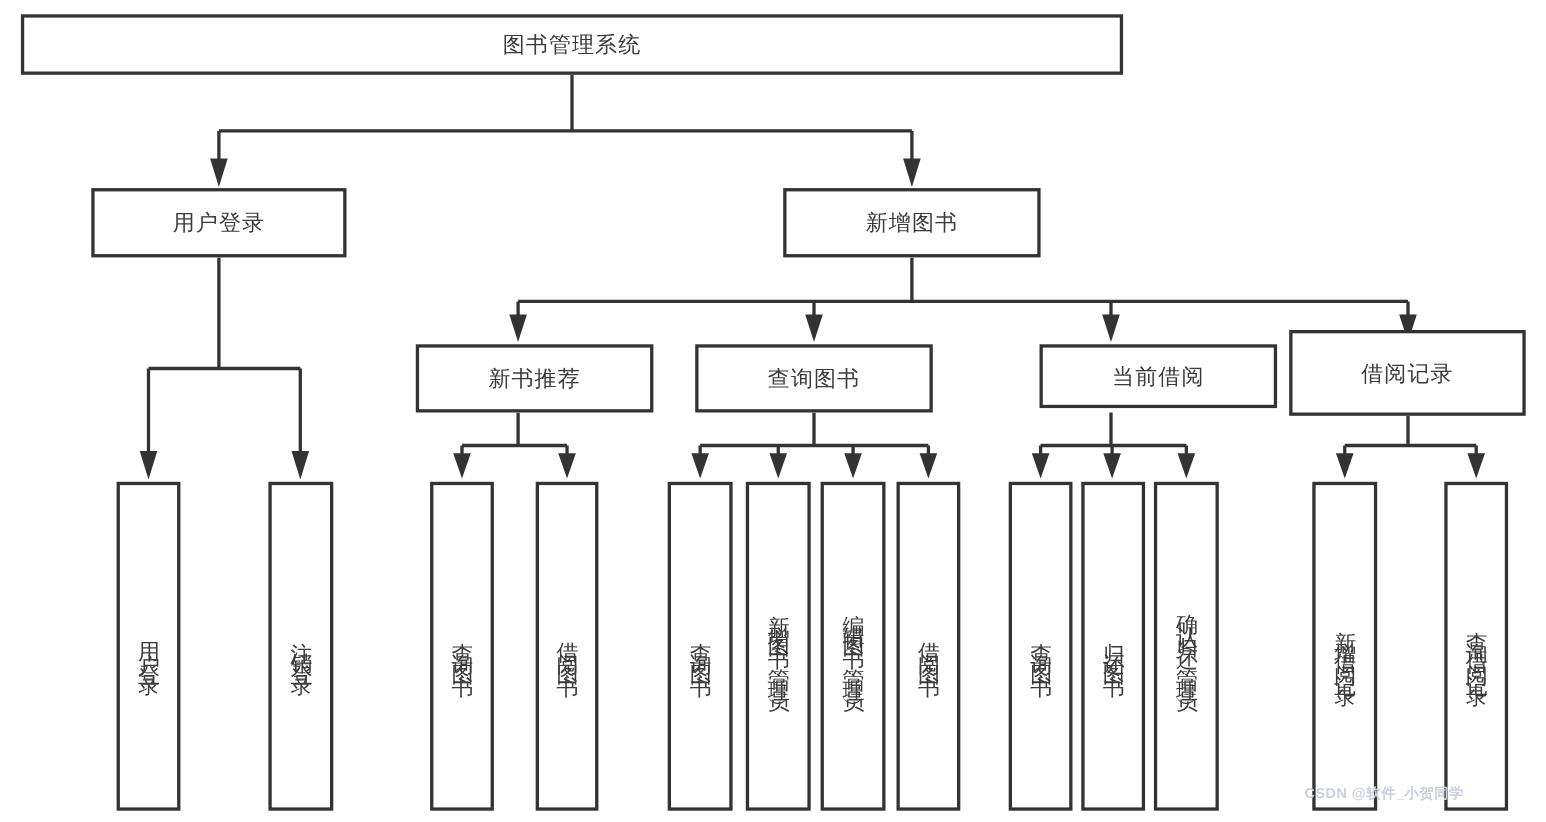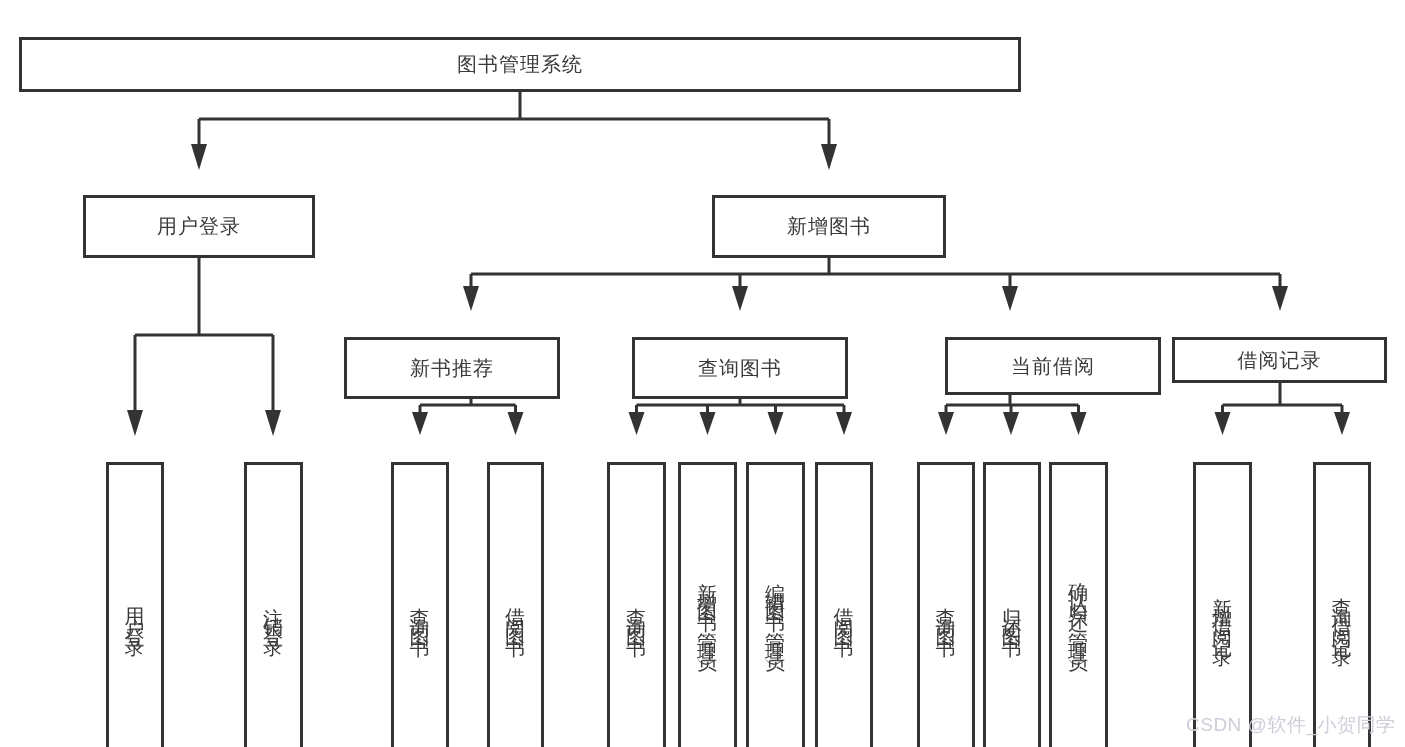--- a/index.html
+++ b/index.html
@@ -8,34 +8,33 @@
     font-family:"Liberation Sans","DejaVu Sans",sans-serif;
   }
   .wires{position:absolute;left:0;top:0;z-index:0;}
   .wire{fill:none;stroke:#333333;stroke-width:3;}
   .head{fill:#333333;stroke:none;}
   .box{
     position:absolute;box-sizing:border-box;z-index:1;
     background:#ffffff;border:3px solid #333333;
     display:flex;align-items:center;justify-content:center;
     color:#3a3a3a;
-    margin-top:24px;
   }
   .box .hlabel{font-size:20px;letter-spacing:1px;white-space:nowrap;}
   .leaf{top:438px;height:299px;}
   .leaf .v{
     writing-mode:vertical-rl;
     text-orientation:mixed;
     font-size:20px;
     letter-spacing:10px;
     line-height:1;
   }
   .watermark{
     position:absolute;left:1186px;top:712px;z-index:5;
-    font-size:19px;color:#ccced9;letter-spacing:0.5px;white-space:nowrap;
+    font-size:13px;color:#ccced9;letter-spacing:0.5px;white-space:nowrap;font-weight:bold;
   }
 </style>
 </head>
 <body>
 
 <div class="canvas">
 
   <svg class="wires" width="1405" height="747" viewBox="0 0 1405 747">
     <path class="wire" d="
       M520,68 V119
@@ -96,30 +95,30 @@
     <span class="hlabel">图书管理系统</span>
   </div>
 
   <div class="box" style="left:83px;top:171px;width:232px;height:63px">
     <span class="hlabel">用户登录</span>
   </div>
   <div class="box" style="left:712px;top:171px;width:234px;height:63px">
     <span class="hlabel">新增图书</span>
   </div>
 
-  <div class="box" style="left:344px;top:313px;width:216px;height:62px">
+  <div class="box" style="left:378px;top:313px;width:216px;height:62px">
     <span class="hlabel">新书推荐</span>
   </div>
   <div class="box" style="left:632px;top:313px;width:216px;height:62px">
     <span class="hlabel">查询图书</span>
   </div>
   <div class="box" style="left:945px;top:313px;width:216px;height:58px">
     <span class="hlabel">当前借阅</span>
   </div>
-  <div class="box" style="left:1172px;top:313px;width:215px;height:46px">
+  <div class="box" style="left:1172px;top:300px;width:215px;height:78px">
     <span class="hlabel">借阅记录</span>
   </div>
 
   <div class="box leaf" style="left:106px;width:58px">
     <span class="v">用户登录</span>
   </div>
   <div class="box leaf" style="left:244px;width:59px">
     <span class="v">注销登录</span>
   </div>
 

